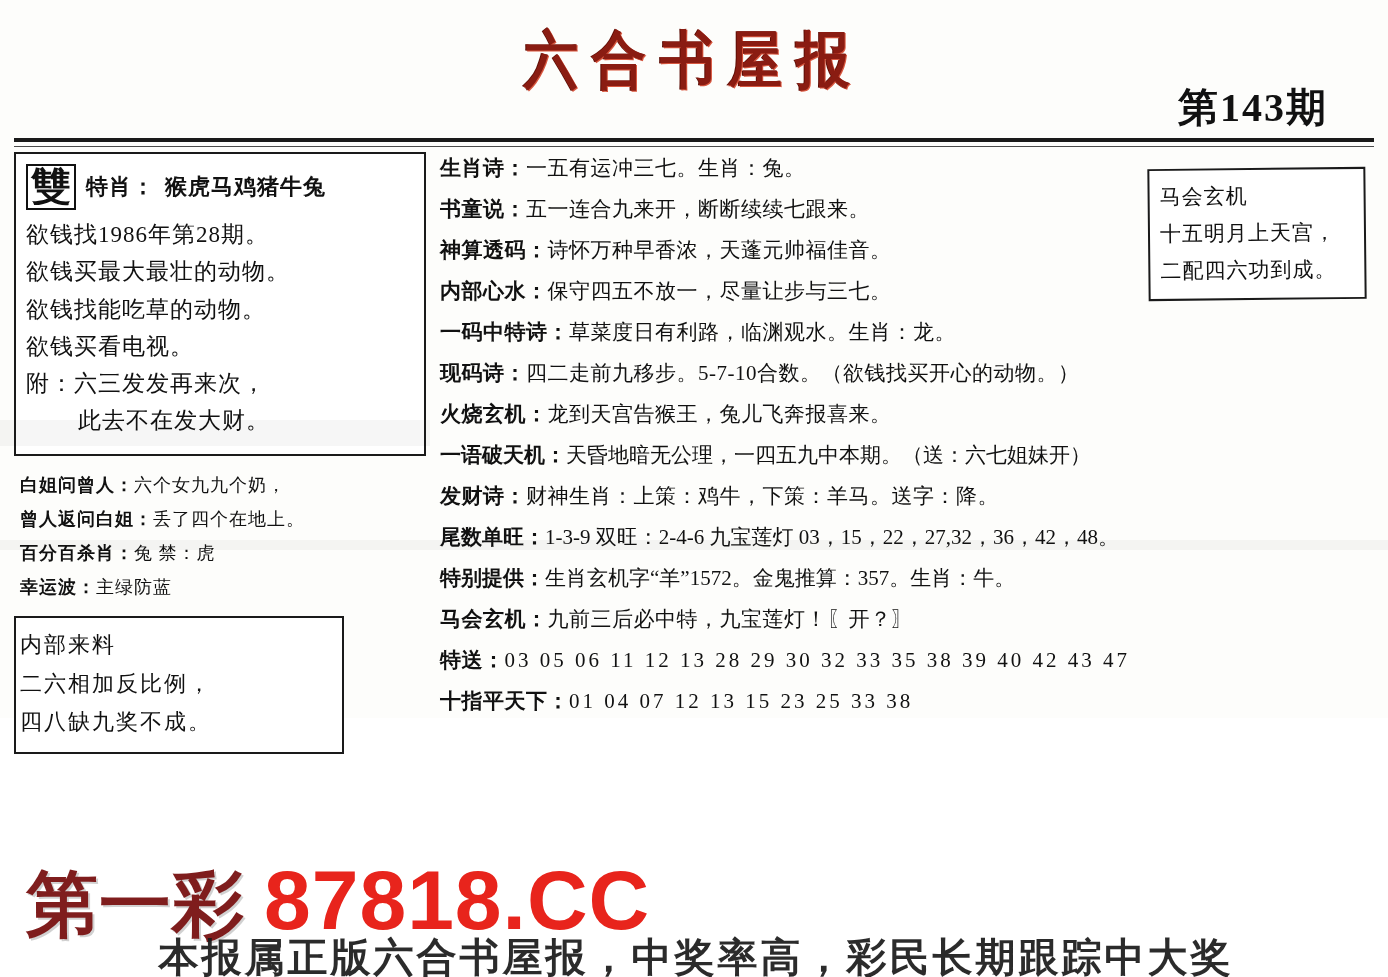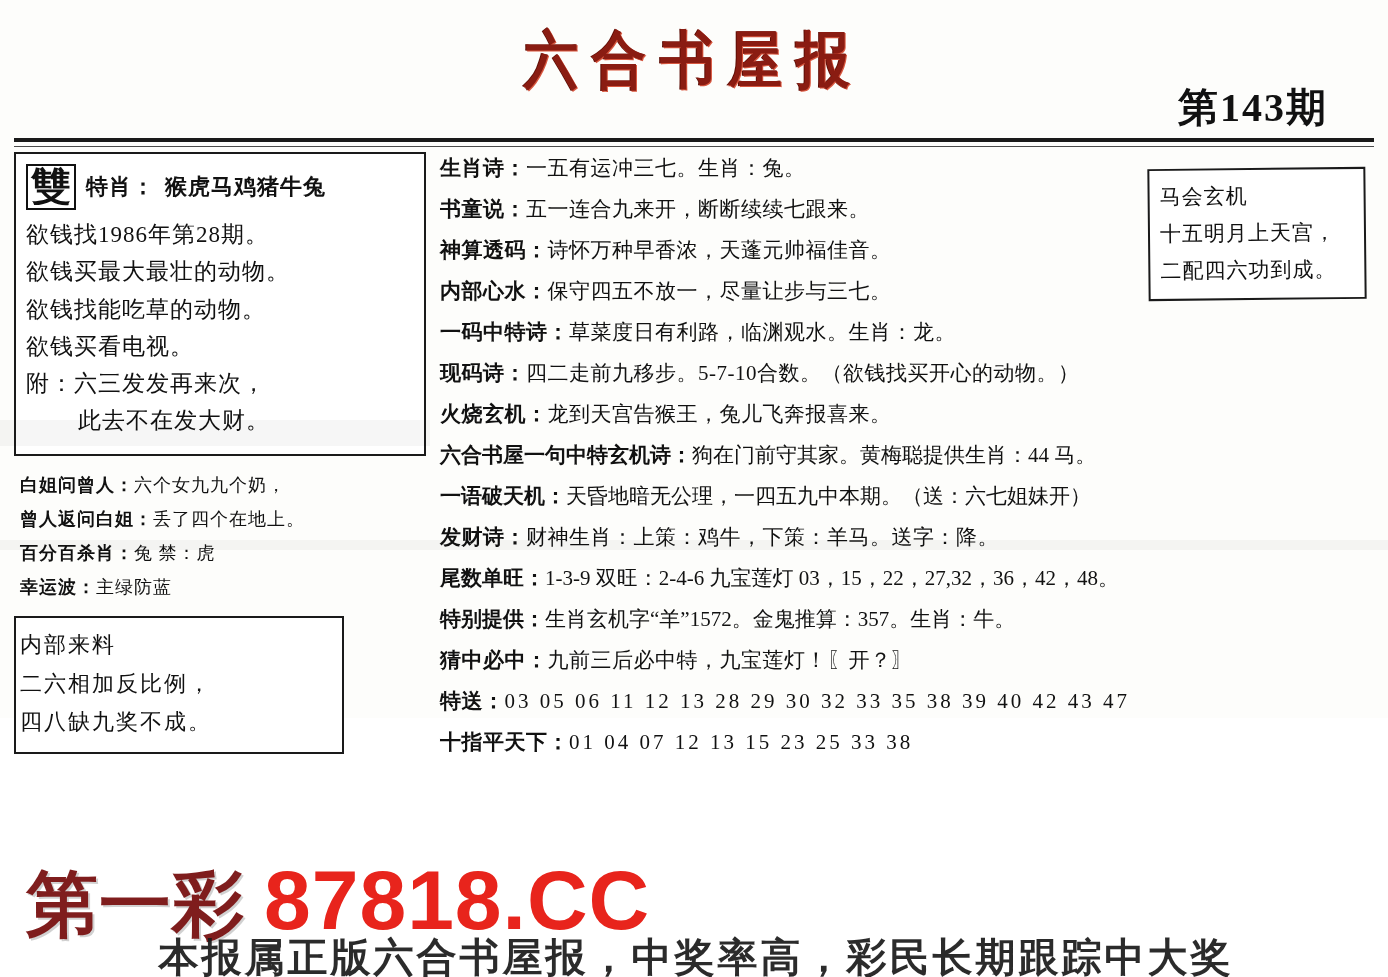--- a/index.html
+++ b/index.html
@@ -268,26 +268,25 @@
   </div>
 
   <div class="center-col">
     <div class="cline"><span class="k">生肖诗：</span><span>一五有运冲三七。生肖：兔。</span></div>
     <div class="cline"><span class="k">书童说：</span><span>五一连合九来开，断断续续七跟来。</span></div>
     <div class="cline"><span class="k">神算透码：</span><span>诗怀万种早香浓，天蓬元帅福佳音。</span></div>
     <div class="cline"><span class="k">内部心水：</span><span>保守四五不放一，尽量让步与三七。</span></div>
     <div class="cline"><span class="k">一码中特诗：</span><span>草菜度日有利路，临渊观水。生肖：龙。</span></div>
     <div class="cline"><span class="k">现码诗：</span><span>四二走前九移步。5-7-10合数。（欲钱找买开心的动物。）</span></div>
     <div class="cline"><span class="k">火烧玄机：</span><span>龙到天宫告猴王，兔儿飞奔报喜来。</span></div>
-    <div class="cline wide"><span class="k">六合书屋一句中特玄机诗：</span><span>狗在门前守其家。黄梅聪提供生肖：44 马。</span></div>
     <div class="cline wide"><span class="k">一语破天机：</span><span>天昏地暗无公理，一四五九中本期。（送：六七姐妹开）</span></div>
     <div class="cline"><span class="k">发财诗：</span><span>财神生肖：上策：鸡牛，下策：羊马。送字：降。</span></div>
     <div class="cline wide"><span class="k">尾数单旺：</span><span>1-3-9 双旺：2-4-6 九宝莲灯 03，15，22，27,32，36，42，48。</span></div>
     <div class="cline wide"><span class="k">特别提供：</span><span>生肖玄机字“羊”1572。金鬼推算：357。生肖：牛。</span></div>
-    <div class="cline"><span class="k">猜中必中：</span><span>九前三后必中特，九宝莲灯！〖开？〗</span></div>
+    <div class="cline"><span class="k">马会玄机：</span><span>九前三后必中特，九宝莲灯！〖开？〗</span></div>
     <div class="cline"><span class="k">特送：</span><span class="nums">03 05 06 11 12 13 28 29 30 32 33 35 38 39 40 42 43 47</span></div>
     <div class="cline"><span class="k">十指平天下：</span><span class="nums">01 04 07 12 13 15 23 25 33 38</span></div>
   </div>
 
   <div class="right-box">
     <div class="rline">马会玄机</div>
     <div class="rline">十五明月上天宫，</div>
     <div class="rline">二配四六功到成。</div>
   </div>
 

